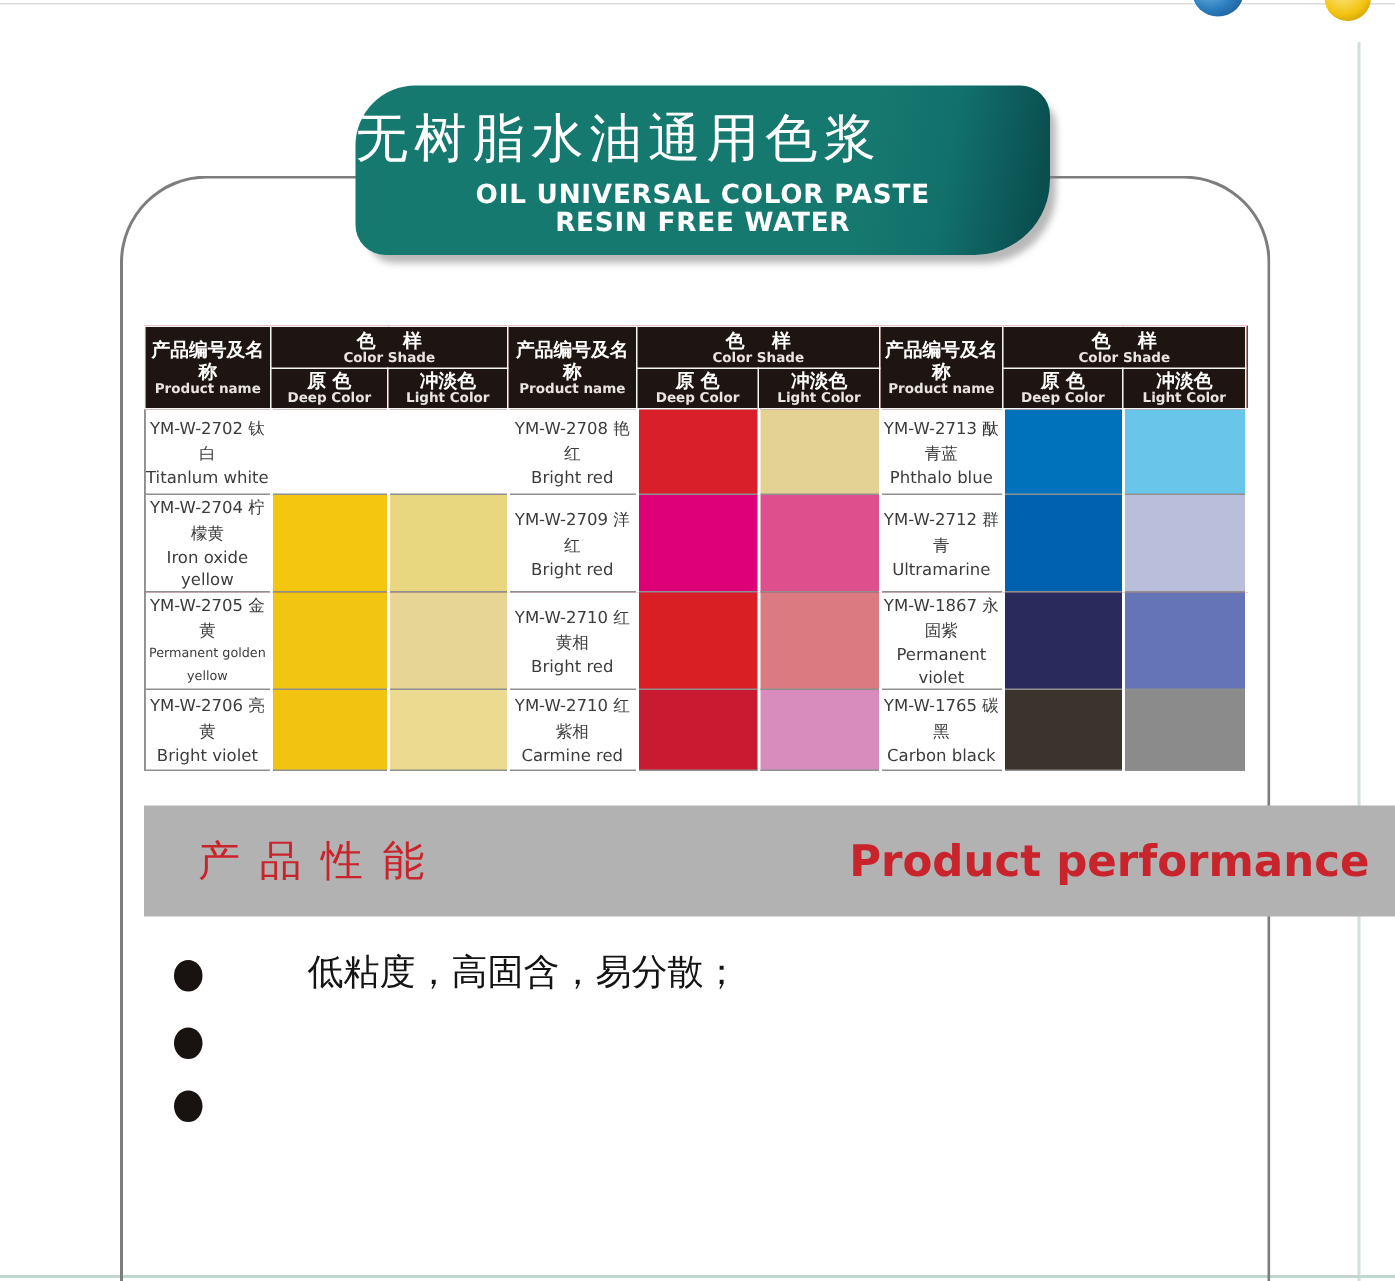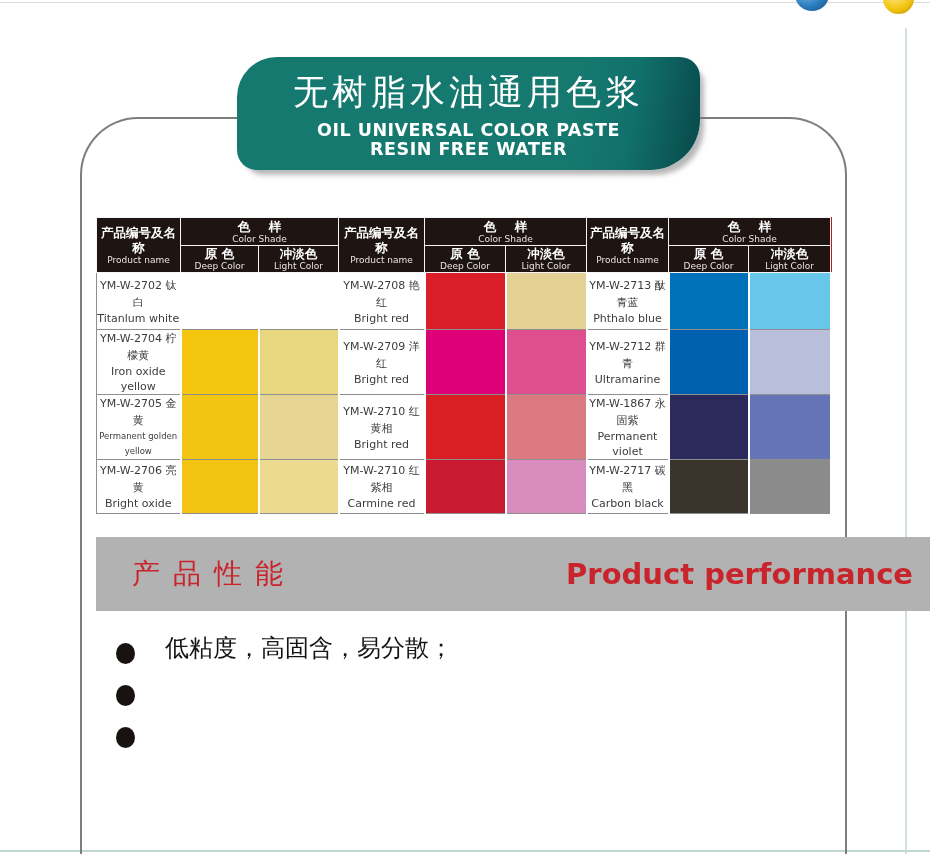--- a/index.html
+++ b/index.html
@@ -27,40 +27,40 @@
     background:transparent;
   }
 
   .banner {
     position:absolute; left:237px; top:57px; width:463px; height:113px; z-index:3;
     background:linear-gradient(100deg, #16796F 0%, #16796F 72%, #11706B 84%, #0A4F50 97%);
     border-radius:40px 20px 50px 20px;
     box-shadow:6px 7px 5px -2px rgba(125,125,125,0.55);
   }
   .banner-cn {
-    margin-top:12px; text-align:center; color:#ffffff; font-size:35px;
+    margin-top:12px; color:#ffffff; font-size:35px;
     letter-spacing:4px; font-family:"DejaVu Serif","Liberation Serif",serif;
   }
   .banner-en {
     margin-top:5px; text-align:center; color:#ffffff; font-weight:bold;
     font-size:17.5px; line-height:19px; letter-spacing:0.5px;
   }
 
   table.color-table {
     position:absolute; left:96px; top:217px; width:734px; z-index:4;
     border-collapse:collapse; table-layout:fixed; background:#b91c1c;
     border:1px solid #2a2a2a;
   }
   .color-table th {
     background:#1E1512; color:#fff; border:1px solid #f5f5f5; padding:0;
     font-weight:normal; vertical-align:middle;
   }
   .h-cn { font-weight:bold; font-size:12.5px; line-height:15px; }
   .h-cn.sp { letter-spacing:7px; text-indent:7px; }
-  .h-en { font-size:9px; color:#e8e4e0; line-height:11px; }
+  .h-en { font-size:9px; color:#e8e4e0; line-height:11px;font-weight:bold; }
   tr.h-row1 th { height:27px; }
   tr.h-row2 th { height:23px; }
 
   .color-table td { padding:0; border:1px solid #8f8f8f; text-align:center; vertical-align:middle; }
   td.td-name { background:#ffffff; }
   td.td-swatch { border-left:2px solid #fff; border-right:2px solid #fff; }
   .c-code { font-size:11px; color:#3c3c3c; line-height:17px; }
   .c-en   { font-size:11px; color:#3c3c3c; line-height:15px; }
   .c-en.tiny { font-size:8.5px; }
   tbody tr:nth-child(1) { height:57px; }
@@ -74,21 +74,21 @@
     box-sizing:border-box; padding:0 36px;
   }
   .perf-cn {
     color:#C9242B; font-size:28px; letter-spacing:13px;
     font-family:"DejaVu Serif","Liberation Serif",serif;
   }
   .perf-en { color:#C9242B; font-size:29px; font-weight:bold; }
 
   ul.bullets { position:absolute; left:108px; top:632px; width:720px; z-index:4;
     list-style:none; margin:0; padding:0; }
-  ul.bullets li { display:flex; align-items:flex-end; margin-bottom:16px; }
+  ul.bullets li { display:flex; align-items:center; margin-bottom:16px;gap:40px; }
   .dot { flex:0 0 auto; width:19px; height:21px; border-radius:50%; background:#181210; margin:5px 30px 0 8px; }
   .b-text {
     font-size:24px; line-height:32px; color:#141414;
     font-family:"DejaVu Serif","Liberation Serif",serif;
   }
 </style>
 </head>
 <body>
 
 <div class="page">
@@ -231,32 +231,32 @@
         <td class="td-name">
           <div class="c-code">YM-W-1867 永固紫</div>
           <div class="c-en">Permanent violet</div>
         </td>
         <td class="td-swatch" style="background: rgb(42, 42, 92);"></td>
         <td class="td-swatch" style="background: rgb(101, 115, 183);"></td>
       </tr>
       <tr>
         <td class="td-name">
           <div class="c-code">YM-W-2706 亮黄</div>
-          <div class="c-en">Bright oxide</div>
+          <div class="c-en">Bright violet</div>
         </td>
         <td class="td-swatch" style="background: rgb(242, 196, 17);"></td>
         <td class="td-swatch" style="background: rgb(235, 218, 144);"></td>
         <td class="td-name">
           <div class="c-code">YM-W-2710 红紫相</div>
           <div class="c-en">Carmine red</div>
         </td>
         <td class="td-swatch" style="background: rgb(200, 26, 49);"></td>
         <td class="td-swatch" style="background: rgb(215, 140, 189);"></td>
         <td class="td-name">
-          <div class="c-code">YM-W-2717 碳黑</div>
+          <div class="c-code">YM-W-1765 碳黑</div>
           <div class="c-en">Carbon black</div>
         </td>
         <td class="td-swatch" style="background: rgb(59, 52, 44);"></td>
         <td class="td-swatch" style="background: rgb(139, 139, 139);"></td>
       </tr>
     </tbody>
   </table>
 
   <div class="perf-bar">
     <span class="perf-cn">产品性能</span>

